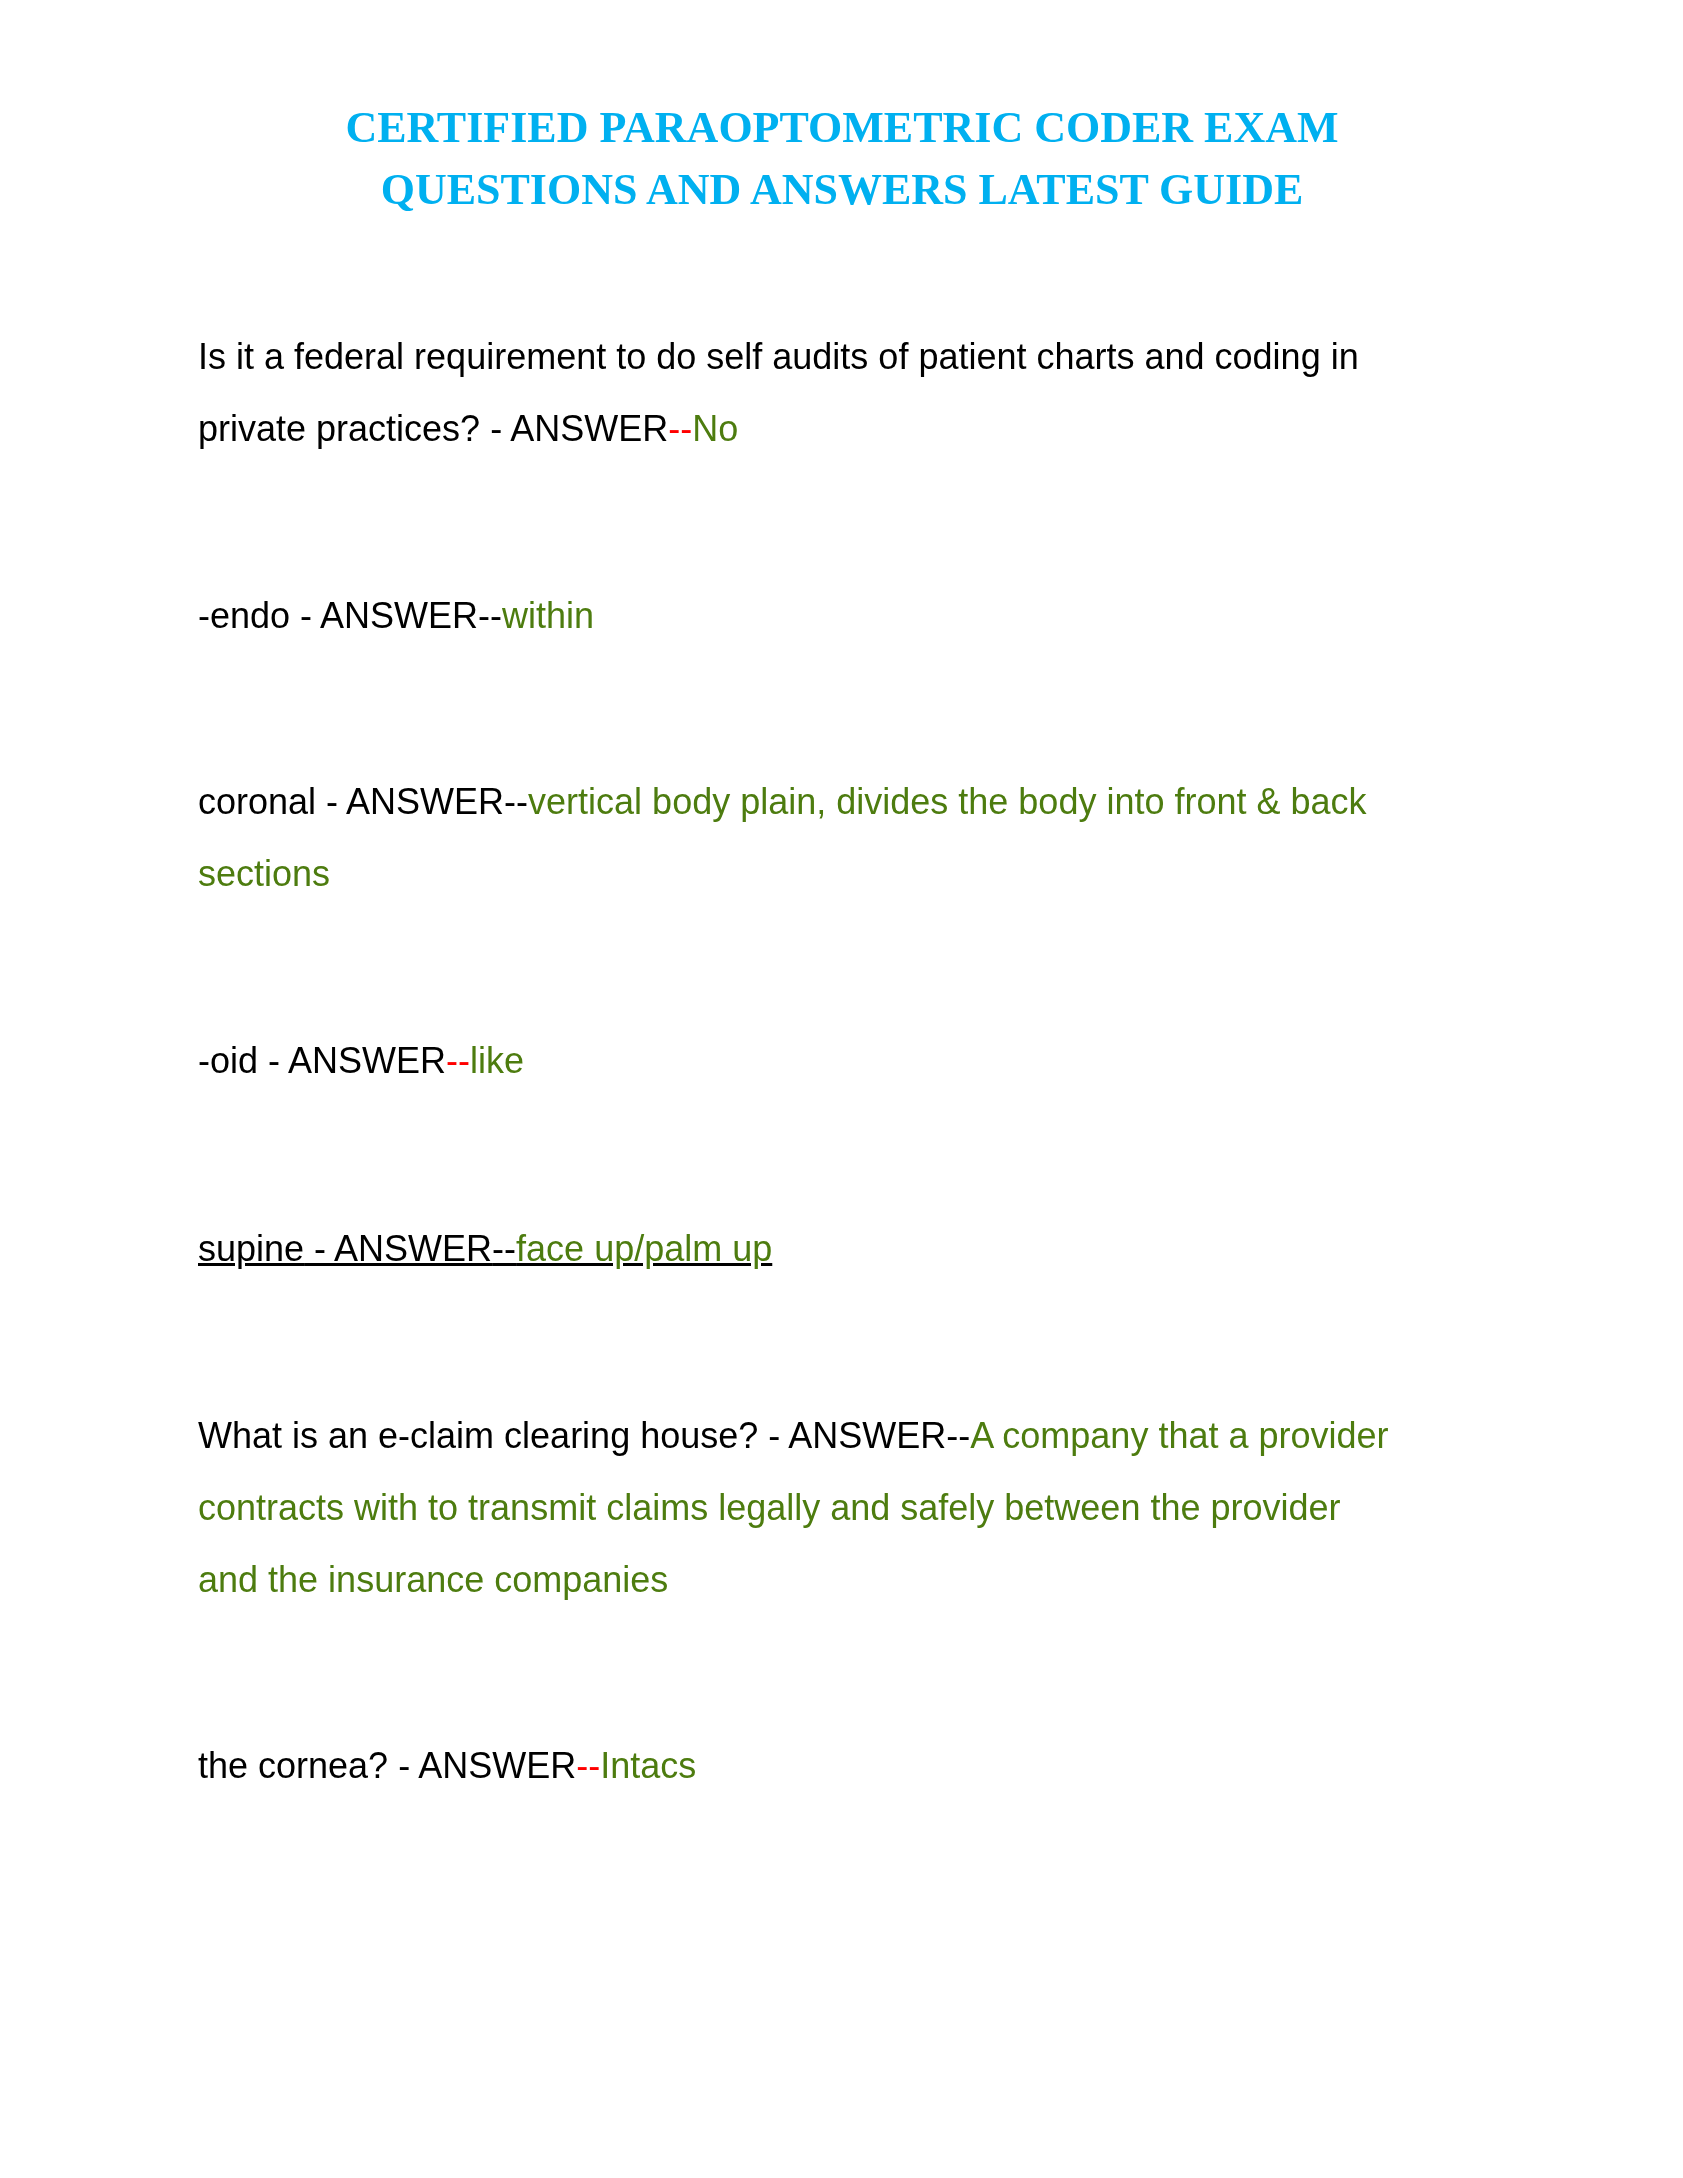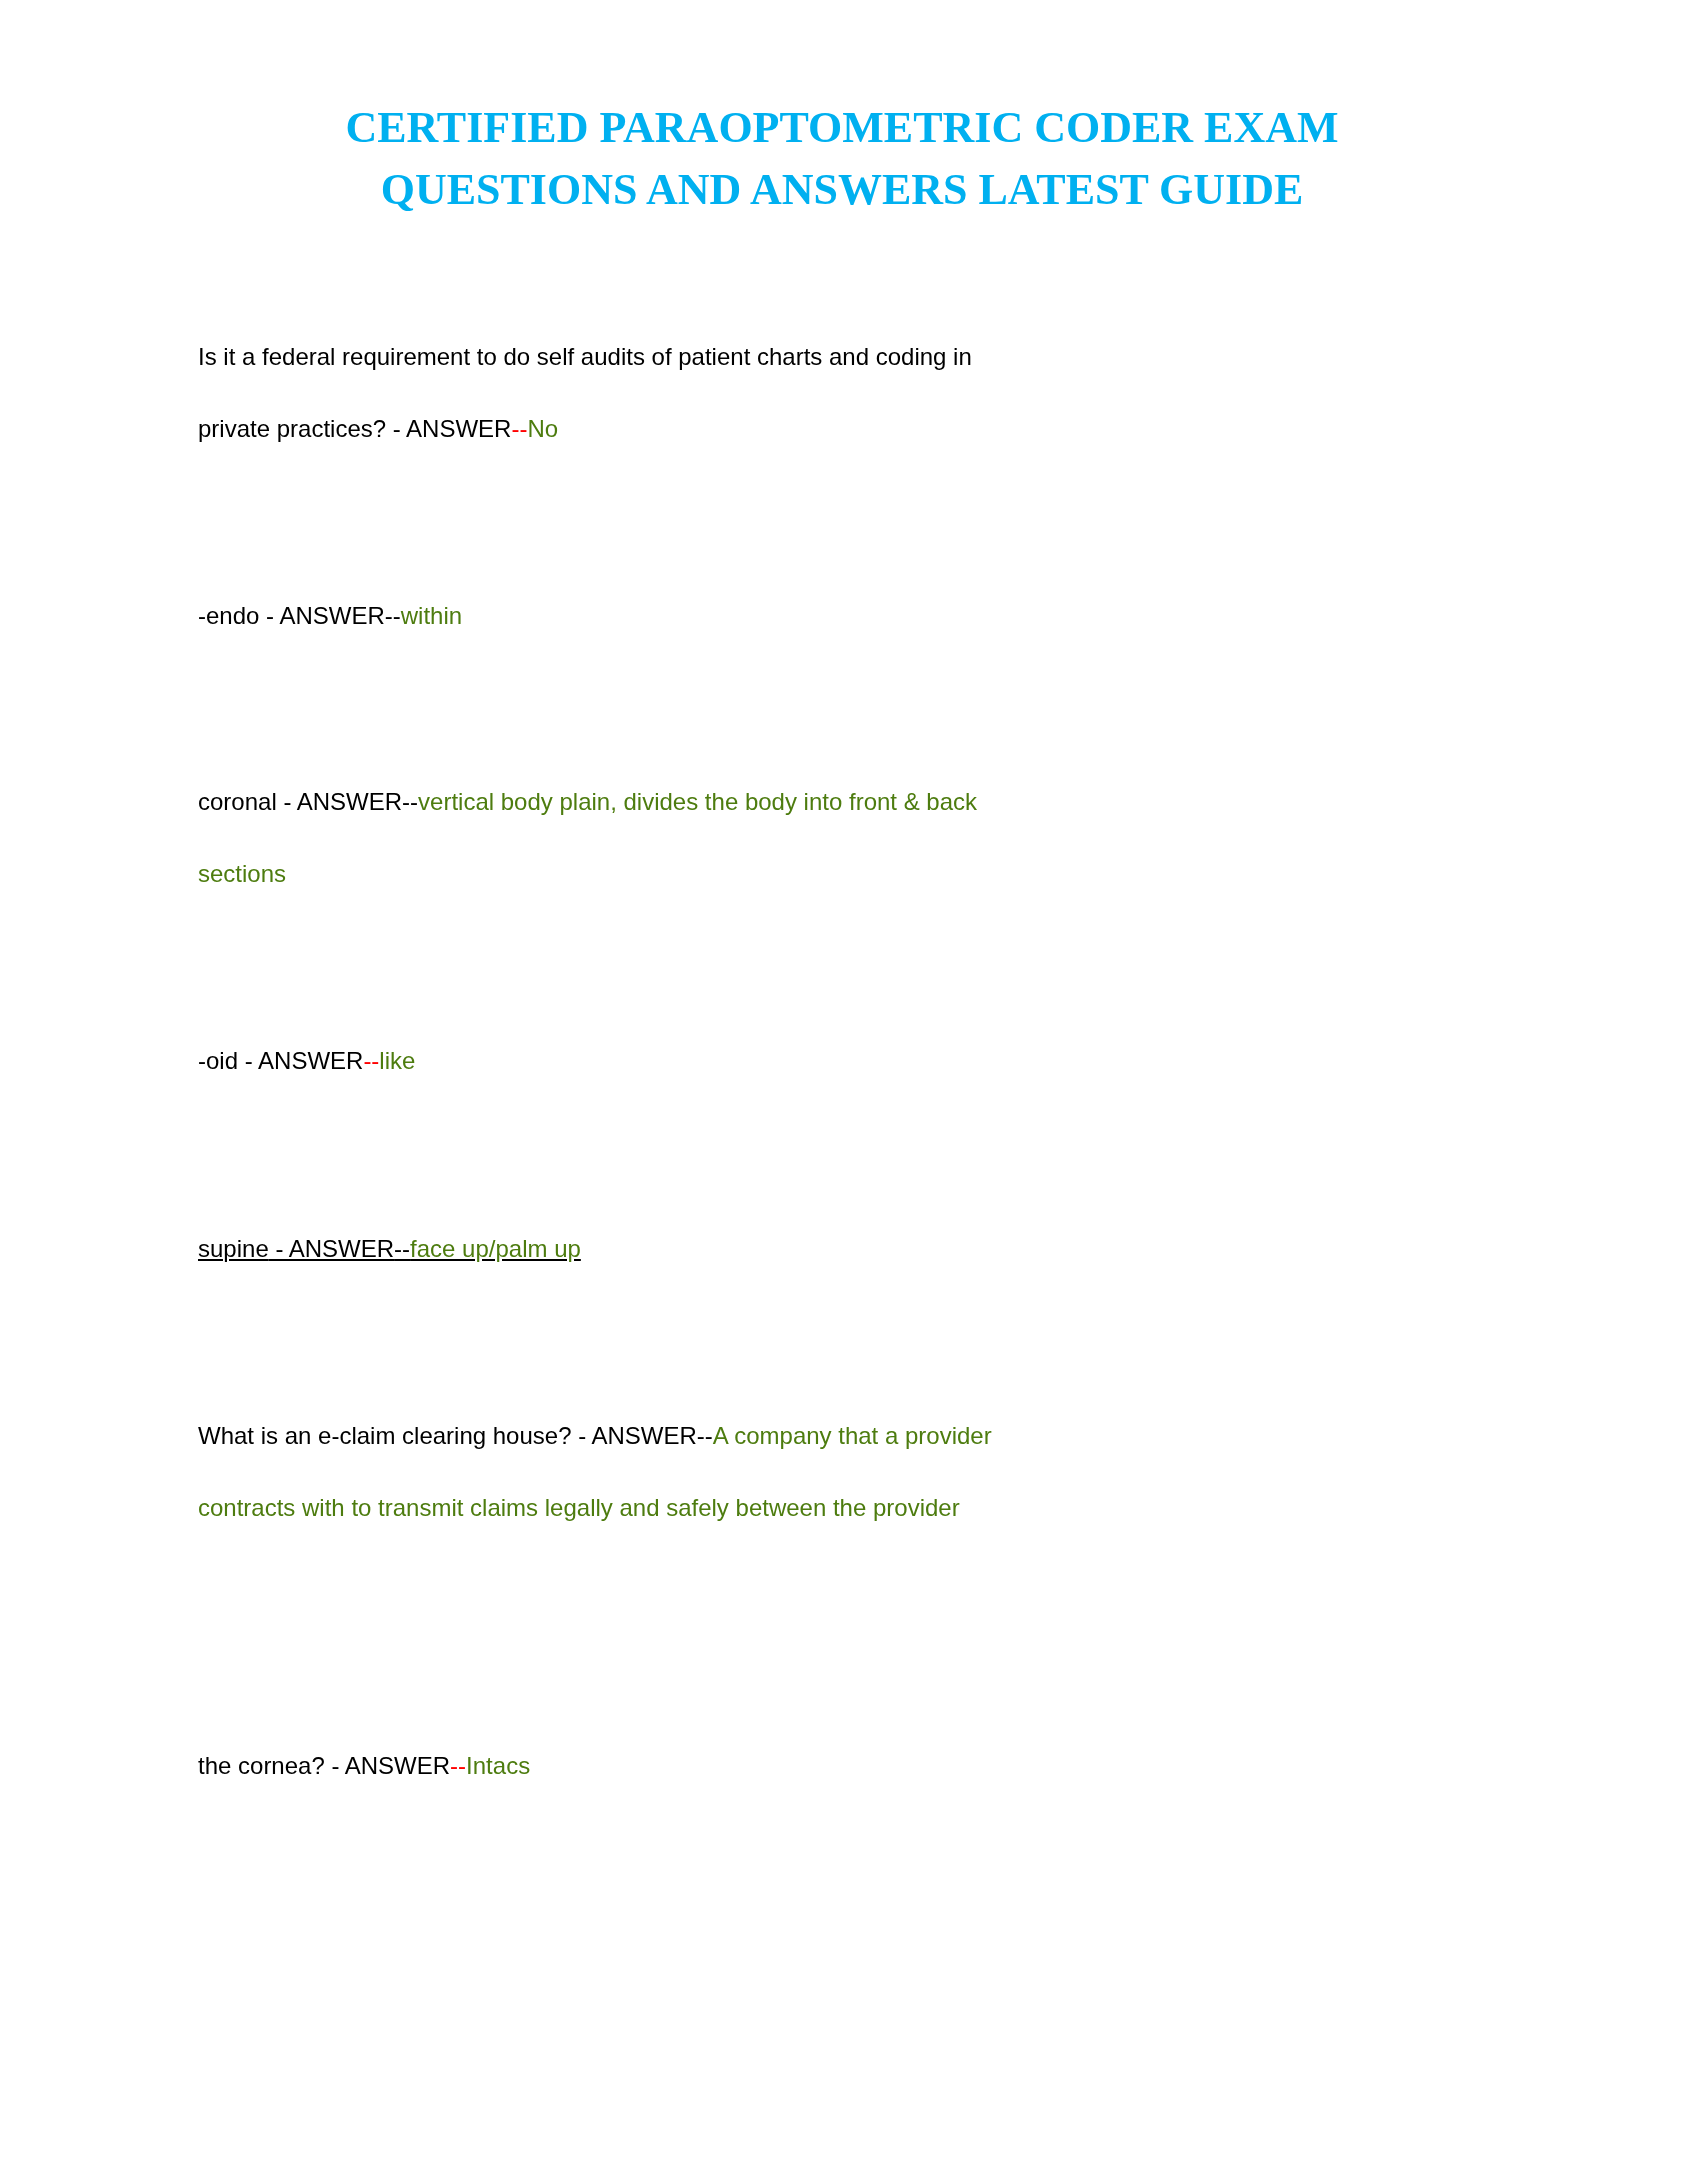--- a/index.html
+++ b/index.html
@@ -8,21 +8,21 @@
     position:absolute; left:149px; width:1386px; top:97px;
     text-align:center;
     font-family:"Liberation Serif", "DejaVu Serif", serif;
     font-weight:bold; font-size:44px; line-height:62px;
     color:#00B0F0;
   }
   .title div { white-space:nowrap; }
   .qa {
     position:absolute; left:198px; width:1307px;
     font-family:"Liberation Sans", "DejaVu Sans", sans-serif;
-    font-size:24px; line-height:72px; color:#000000;
+    font-size:36px; line-height:72px; color:#000000;
   }
   .line { white-space:nowrap; height:72px; }
   .ans { color:#4d7c0f; }
   .dash-red { color:#FF0000; }
   .dash-black { color:#000000; }
 </style>
 </head>
 <body>
 
 <div class="title">
@@ -48,18 +48,19 @@
   <div class="line"><span>-oid</span><span> - ANSWER</span><span class="dash-red">--</span><span class="ans">like</span></div>
 </div>
 
 <div class="qa" style="top:1213px;text-decoration:underline;">
   <div class="line"><span>supine</span><span> - ANSWER</span><span class="dash-black">--</span><span class="ans">face up/palm up</span></div>
 </div>
 
 <div class="qa" style="top:1400px;">
   <div class="line"><span>What is an e-claim clearing house?</span><span> - ANSWER</span><span class="dash-black">--</span><span class="ans">A company that a provider</span></div>
   <div class="line ans">contracts with to transmit claims legally and safely between the provider</div>
+  <div class="line ans">and the insurance companies</div>
 </div>
 
 <div class="qa" style="top:1730px;">
   <div class="line"><span>the cornea?</span><span> - ANSWER</span><span class="dash-red">--</span><span class="ans">Intacs</span></div>
 </div>
 
 
 </body></html>

